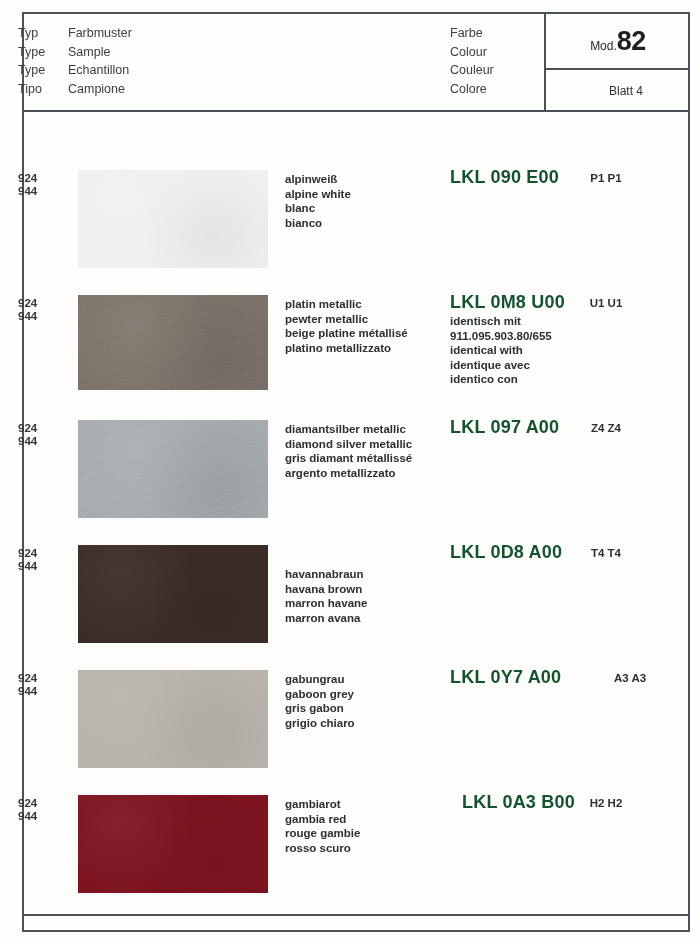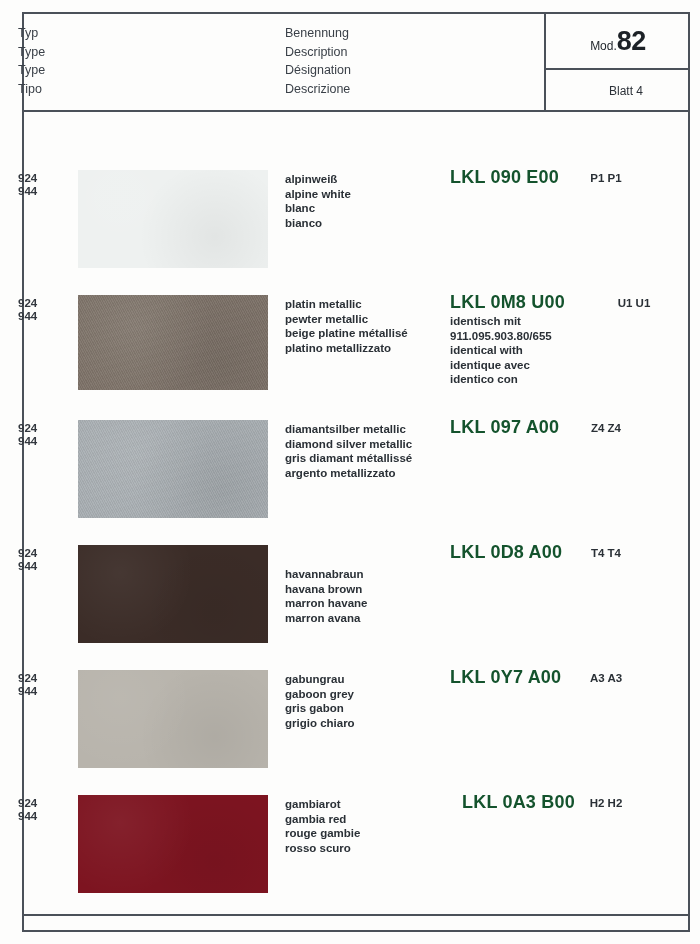--- a/index.html
+++ b/index.html
@@ -218,24 +218,28 @@
   <div class="frame-bottom"></div>
   <div class="header-rule"></div>
   <div class="footer-rule"></div>
   <div class="mod-divider"></div>
   <div class="mod-inner-rule"></div>
 
   <div class="hdr-col hdr-typ">Typ
 Type
 Type
 Tipo</div>
-  <div class="hdr-col hdr-benen">Benennung
-Description
-Désignation
-Descrizione</div>
+  <div class="hdr-col hdr-samp">Farbmuster
+Sample
+Echantillon
+Campione</div>
+  <div class="hdr-col hdr-farbe">Farbe
+Colour
+Couleur
+Colore</div>
 
   <div class="mod-box">
     <span class="mod-label">Mod.</span>
     <span class="mod-number">82</span>
   </div>
   <div class="blatt-box">
     <span class="blatt-text">Blatt 4</span>
   </div>
 
   <div id="rows-container">
@@ -261,21 +265,21 @@
         <div class="desc" style="top: 2px;">platin metallic
 pewter metallic
 beige platine métallisé
 platino metallizzato</div>
         <div class="code" style="top: -2px;">LKL 0M8 U00</div>
         <div class="code-note" style="top: 19px;">identisch mit
 911.095.903.80/655
 identical with
 identique avec
 identico con</div>
-        <div class="order" style="top: 2px; padding-left: 28px;">U1 U1</div>
+        <div class="order" style="top: 2px;">U1 U1</div>
       </div>
       <div class="row" style="top: 420px;">
         <div class="type-nums" style="top: 2px;">924
 944</div>
         <div class="swatch metallic" style="top: 0px; height: 98px;">
           <div class="swatch-inner" style="background: rgb(168, 174, 178);"></div>
         </div>
         <div class="desc" style="top: 2px;">diamantsilber metallic
 diamond silver metallic
 gris diamant métallissé
@@ -300,21 +304,21 @@
         <div class="type-nums" style="top: 2px;">924
 944</div>
         <div class="swatch" style="top: 0px; height: 98px;">
           <div class="swatch-inner" style="background: rgb(184, 180, 172);"></div>
         </div>
         <div class="desc" style="top: 2px;">gabungrau
 gaboon grey
 gris gabon
 grigio chiaro</div>
         <div class="code" style="top: -2px;">LKL 0Y7 A00</div>
-        <div class="order" style="top: 2px;">A3 A3</div>
+        <div class="order" style="top: 2px; padding-left: 24px;">A3 A3</div>
       </div>
       <div class="row" style="top: 795px;">
         <div class="type-nums" style="top: 2px;">924
 944</div>
         <div class="swatch" style="top: 0px; height: 98px;">
           <div class="swatch-inner" style="background: rgb(125, 20, 32);"></div>
         </div>
         <div class="desc" style="top: 2px;">gambiarot
 gambia red
 rouge gambie

